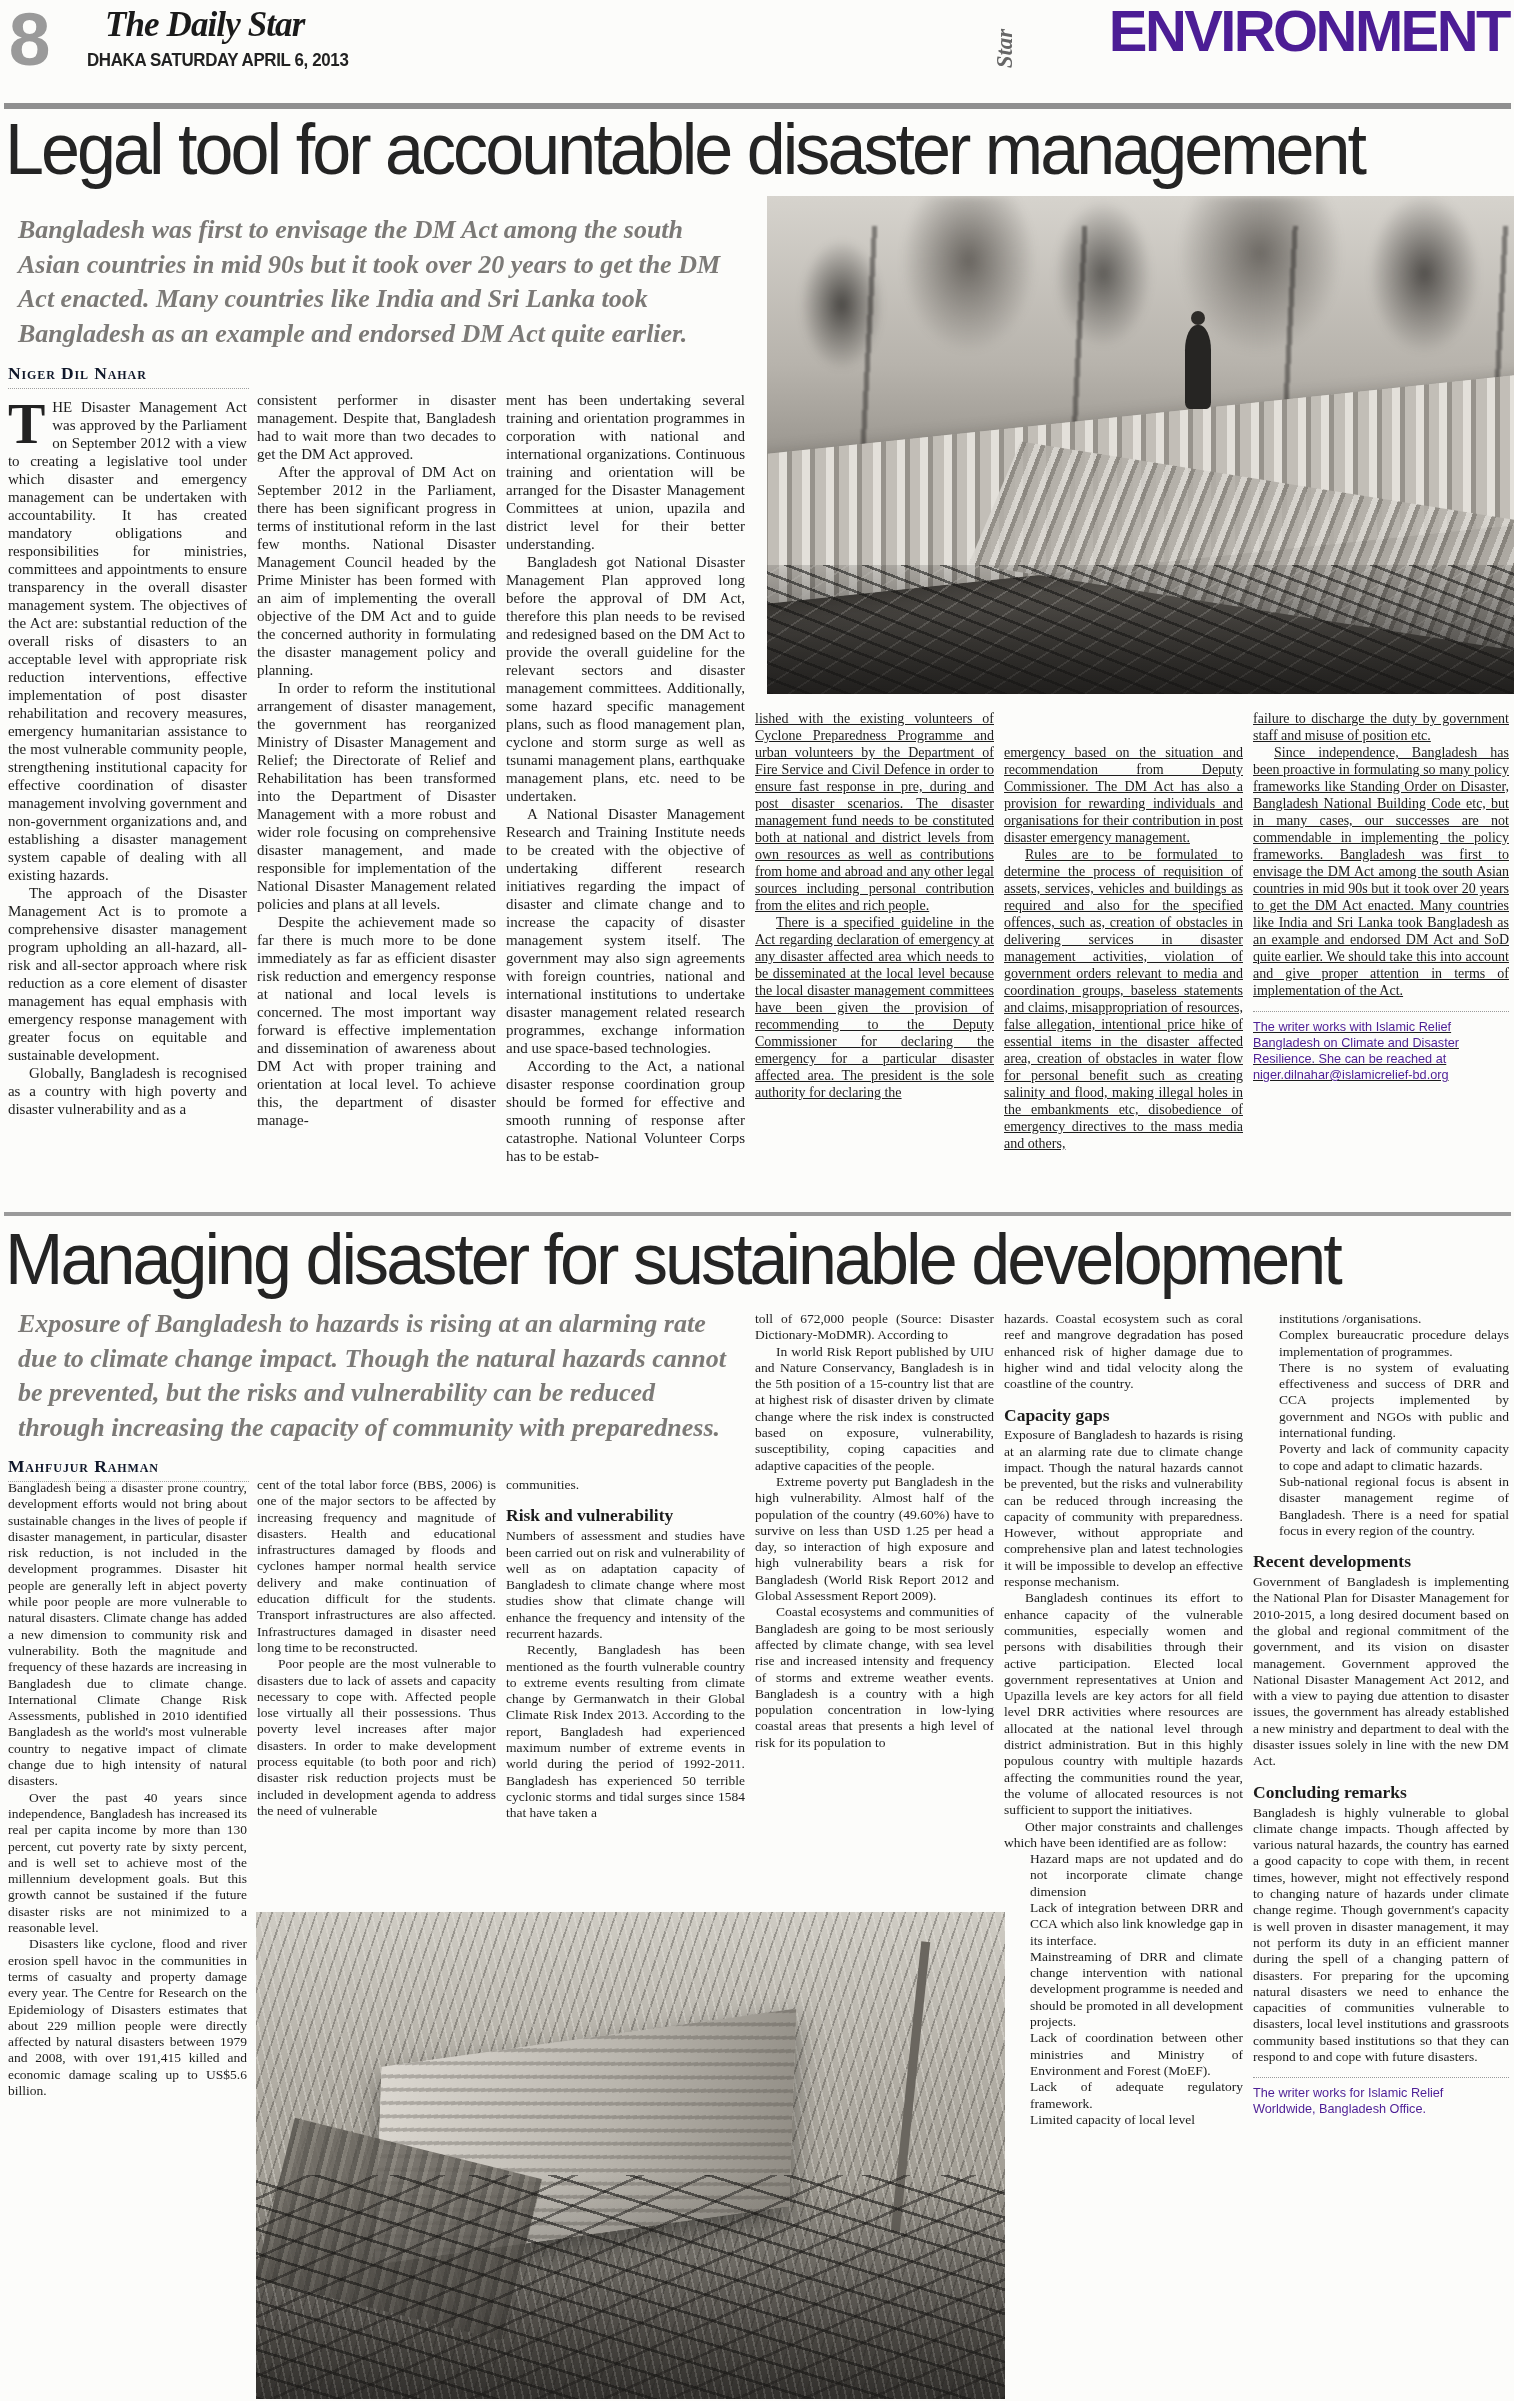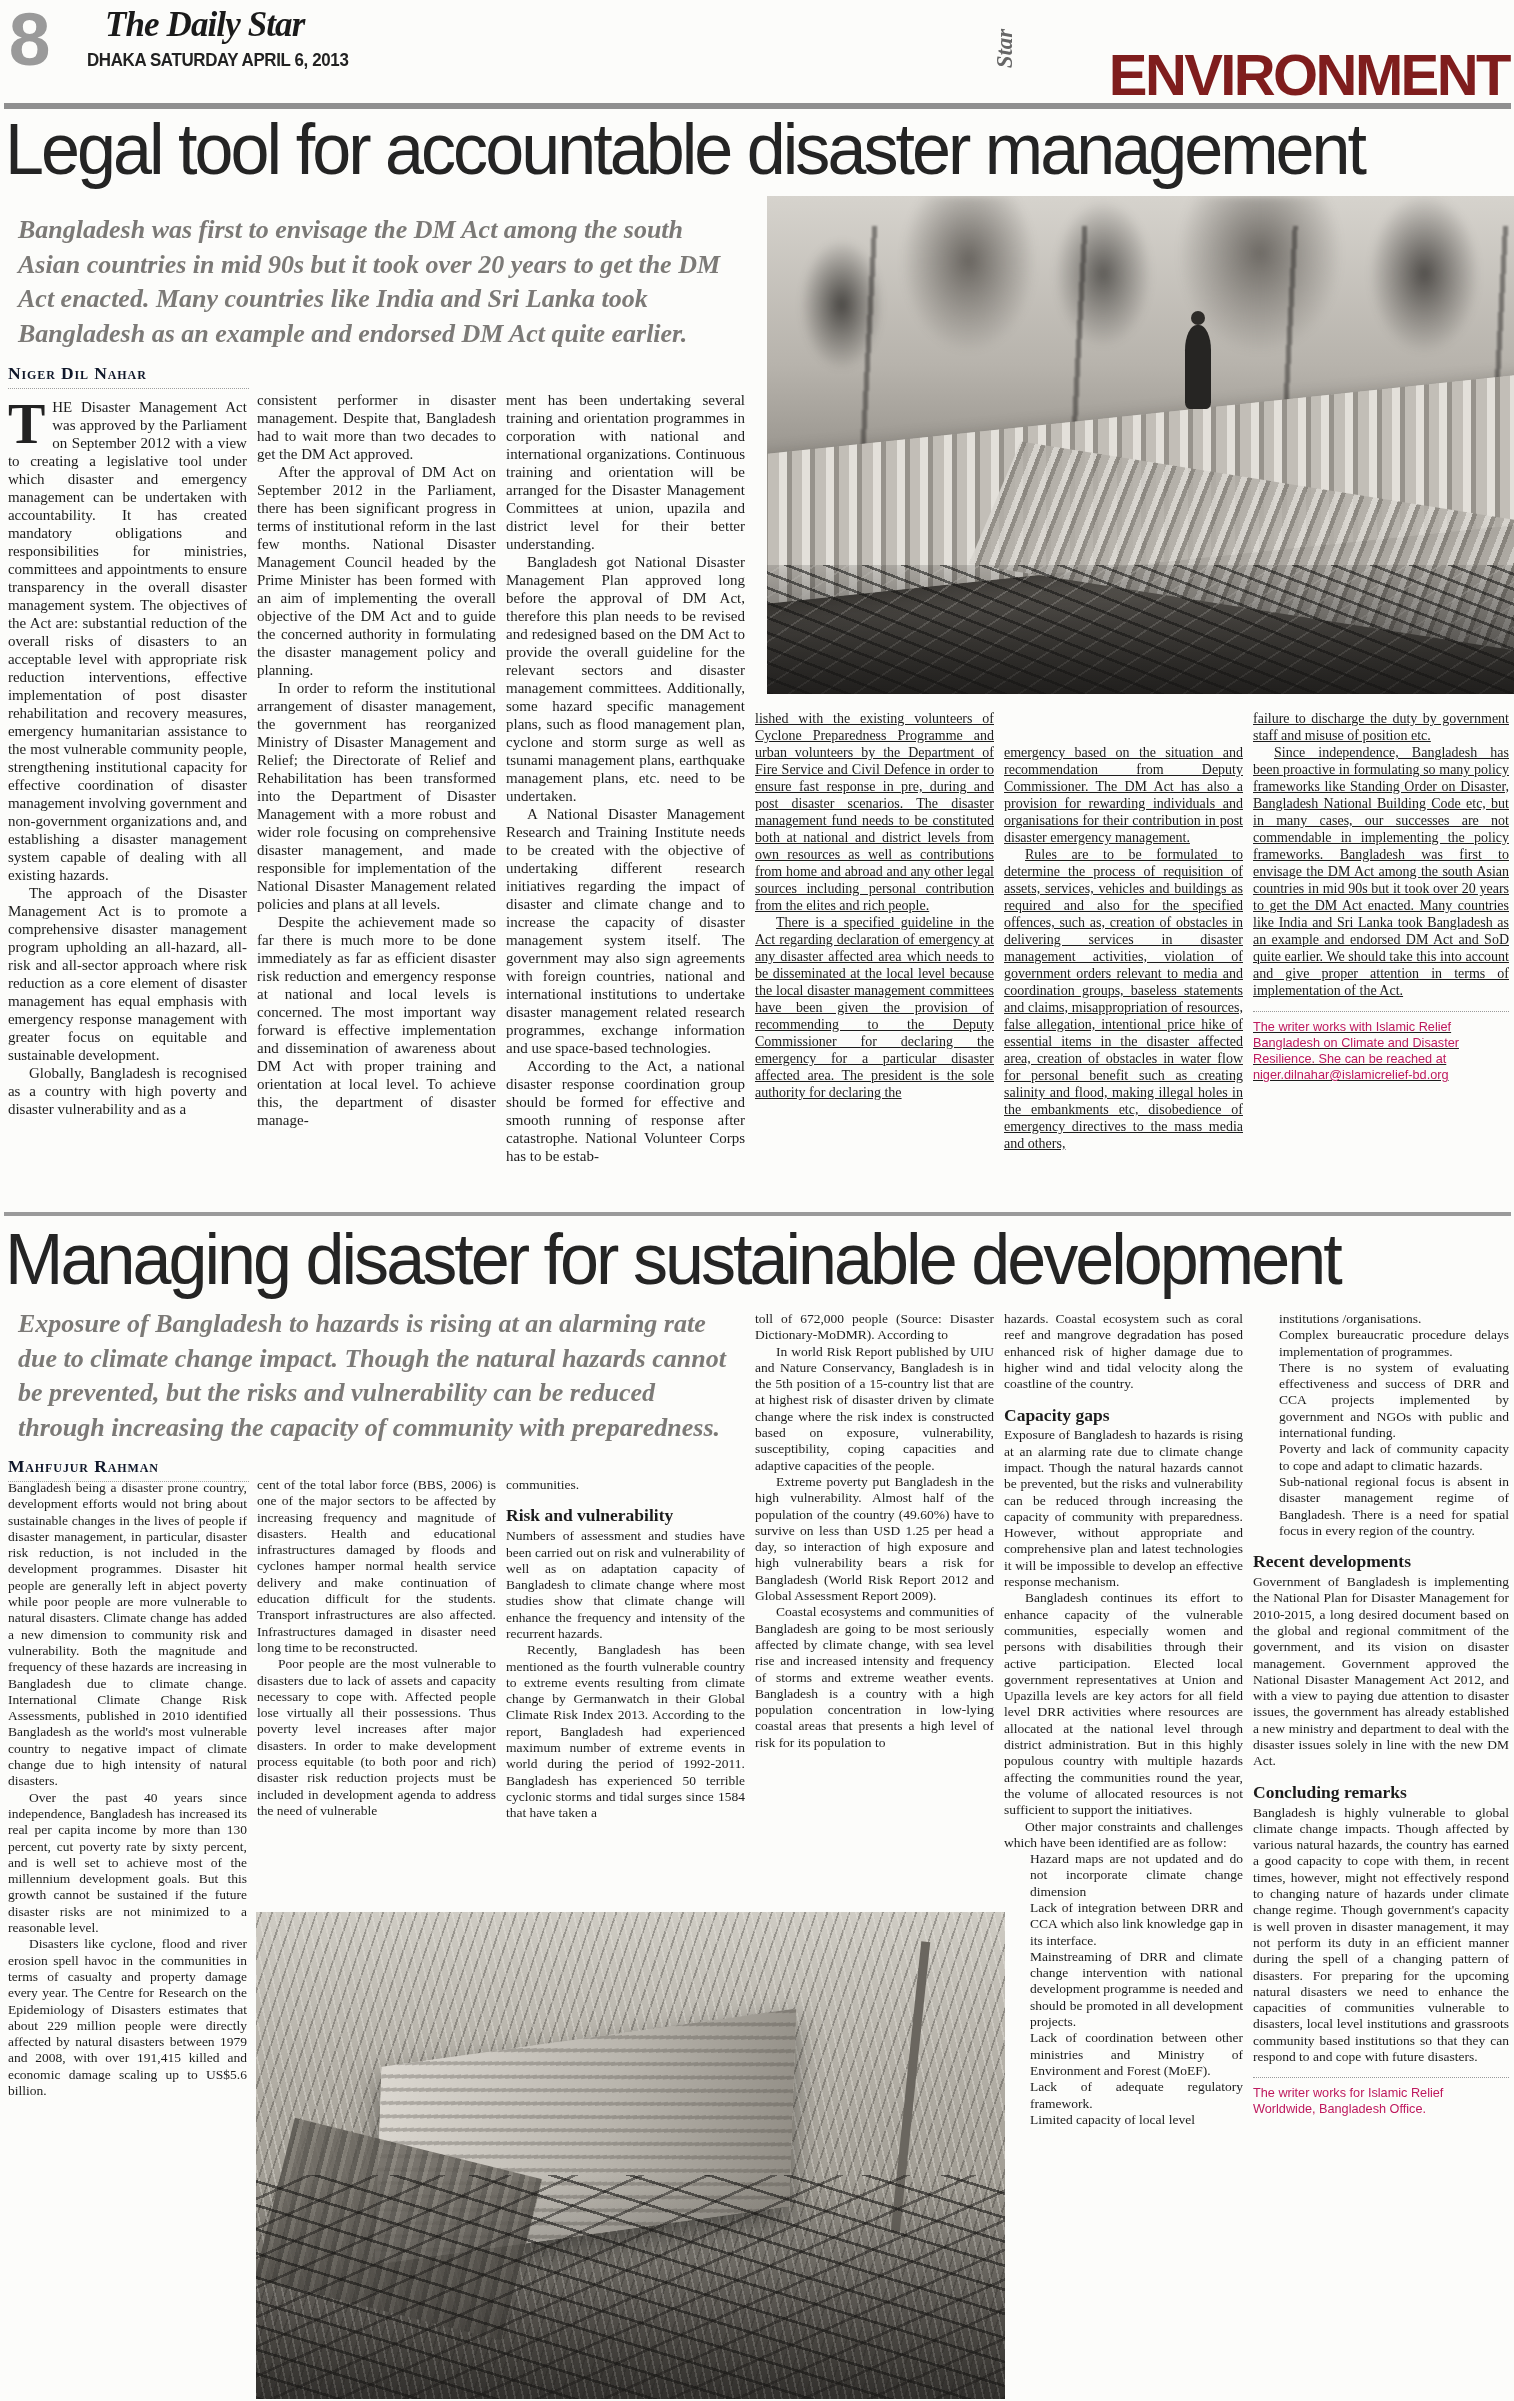--- a/index.html
+++ b/index.html
@@ -9,21 +9,21 @@
   
   .pagenum{position:absolute;left:8.7px;top:1.7px;font:bold 75px/1 "Liberation Sans",sans-serif;
            color:#9a9a9a;letter-spacing:-1.7px;}
   .masthead{position:absolute;left:105px;top:7px;font:bold italic 35px/1 "Liberation Serif",serif;
             color:#1a1a1a;letter-spacing:-0.9px;}
   .dateline{position:absolute;left:87px;top:51px;font:bold 18.4px/1 "Liberation Sans",sans-serif;
             color:#222;letter-spacing:-0.4px;transform:scaleX(.92);transform-origin:left;}
   .star-script{position:absolute;right:489px;top:37px;font:bold italic 23px/1 "Liberation Serif",serif;
                color:#666;transform:rotate(-90deg);transform-origin:center;}
   .section-title{position:absolute;right:5.2px;top:1.7px;font:bold 58px/1 "Liberation Sans",sans-serif;
-                 color:#7f1d1d;letter-spacing:-2.6px;margin-top:44px;}
+                 color:#4c1d95;letter-spacing:-2.6px;}
   .header-rule{position:absolute;left:3.5px;right:3.5px;top:103px;height:6.1px;background:#8f8f8f;}
 
   
   .headline{position:absolute;left:5.2px;font:400 73px/1.02 "Liberation Sans",sans-serif;color:#242424;
             letter-spacing:-3.1px;white-space:nowrap;transform:scaleX(.96);transform-origin:left;}
   #headline1{top:112px;}
   #headline2{top:1222px;}
   .standfirst{position:absolute;left:18px;font:600 italic 26px/1.33 "Liberation Serif",serif;color:#7c7a77;
               text-align:left;}
   #standfirst1{top:213px;width:712px;}
@@ -53,21 +53,21 @@
   #a2c3{left:506px;top:1477px;height:432px;}
   #a2c4{left:755px; top:1311px;height:598px;}
   #a2c5{left:1004px;top:1311px;height:1089px;}
   #a2c6{left:1253px;top:1311px;width:256px;height:1089px;}
 
   .b-p,.b-cont,.b-li,.b-lead{margin:0;}
   .b-p{text-indent:21px;}
   .b-li{padding-left:26px;}
   h3.b-sub{margin:12.2px 0 2.6px;font:bold 17.5px/1.15 "Liberation Serif",serif;text-align:left;text-indent:0;}
   .b-credit{margin-top:12.2px;padding-top:7px;border-top:1.7px dotted #9a9a9a;
-            font:12.7px/16px "Liberation Sans",sans-serif;color:#be185d;text-align:left;}
+            font:12.7px/16px "Liberation Sans",sans-serif;color:#4c1d95;text-align:left;}
   .dropcap{float:left;font:bold 56px/44px "Liberation Serif",serif;color:#222;padding:3.5px 7px 0 0;}
 
   
   .photo{position:absolute;overflow:hidden;}
   #photo1{left:767px;top:196px;width:747px;height:498px;
     background:linear-gradient(180deg,#d6d3cd 0%,#b7b3ac 34%,#9a968f 52%,#6f6b65 74%,#4a4742 100%);}
   .p1-trees{position:absolute;left:0;top:0;width:100%;height:52%;
     background:
       radial-gradient(61px 96px at 10% 42%,rgba(52,50,47,.85),transparent 68%),
       radial-gradient(96px 131px at 27% 25%,rgba(80,76,71,.8),transparent 70%),

